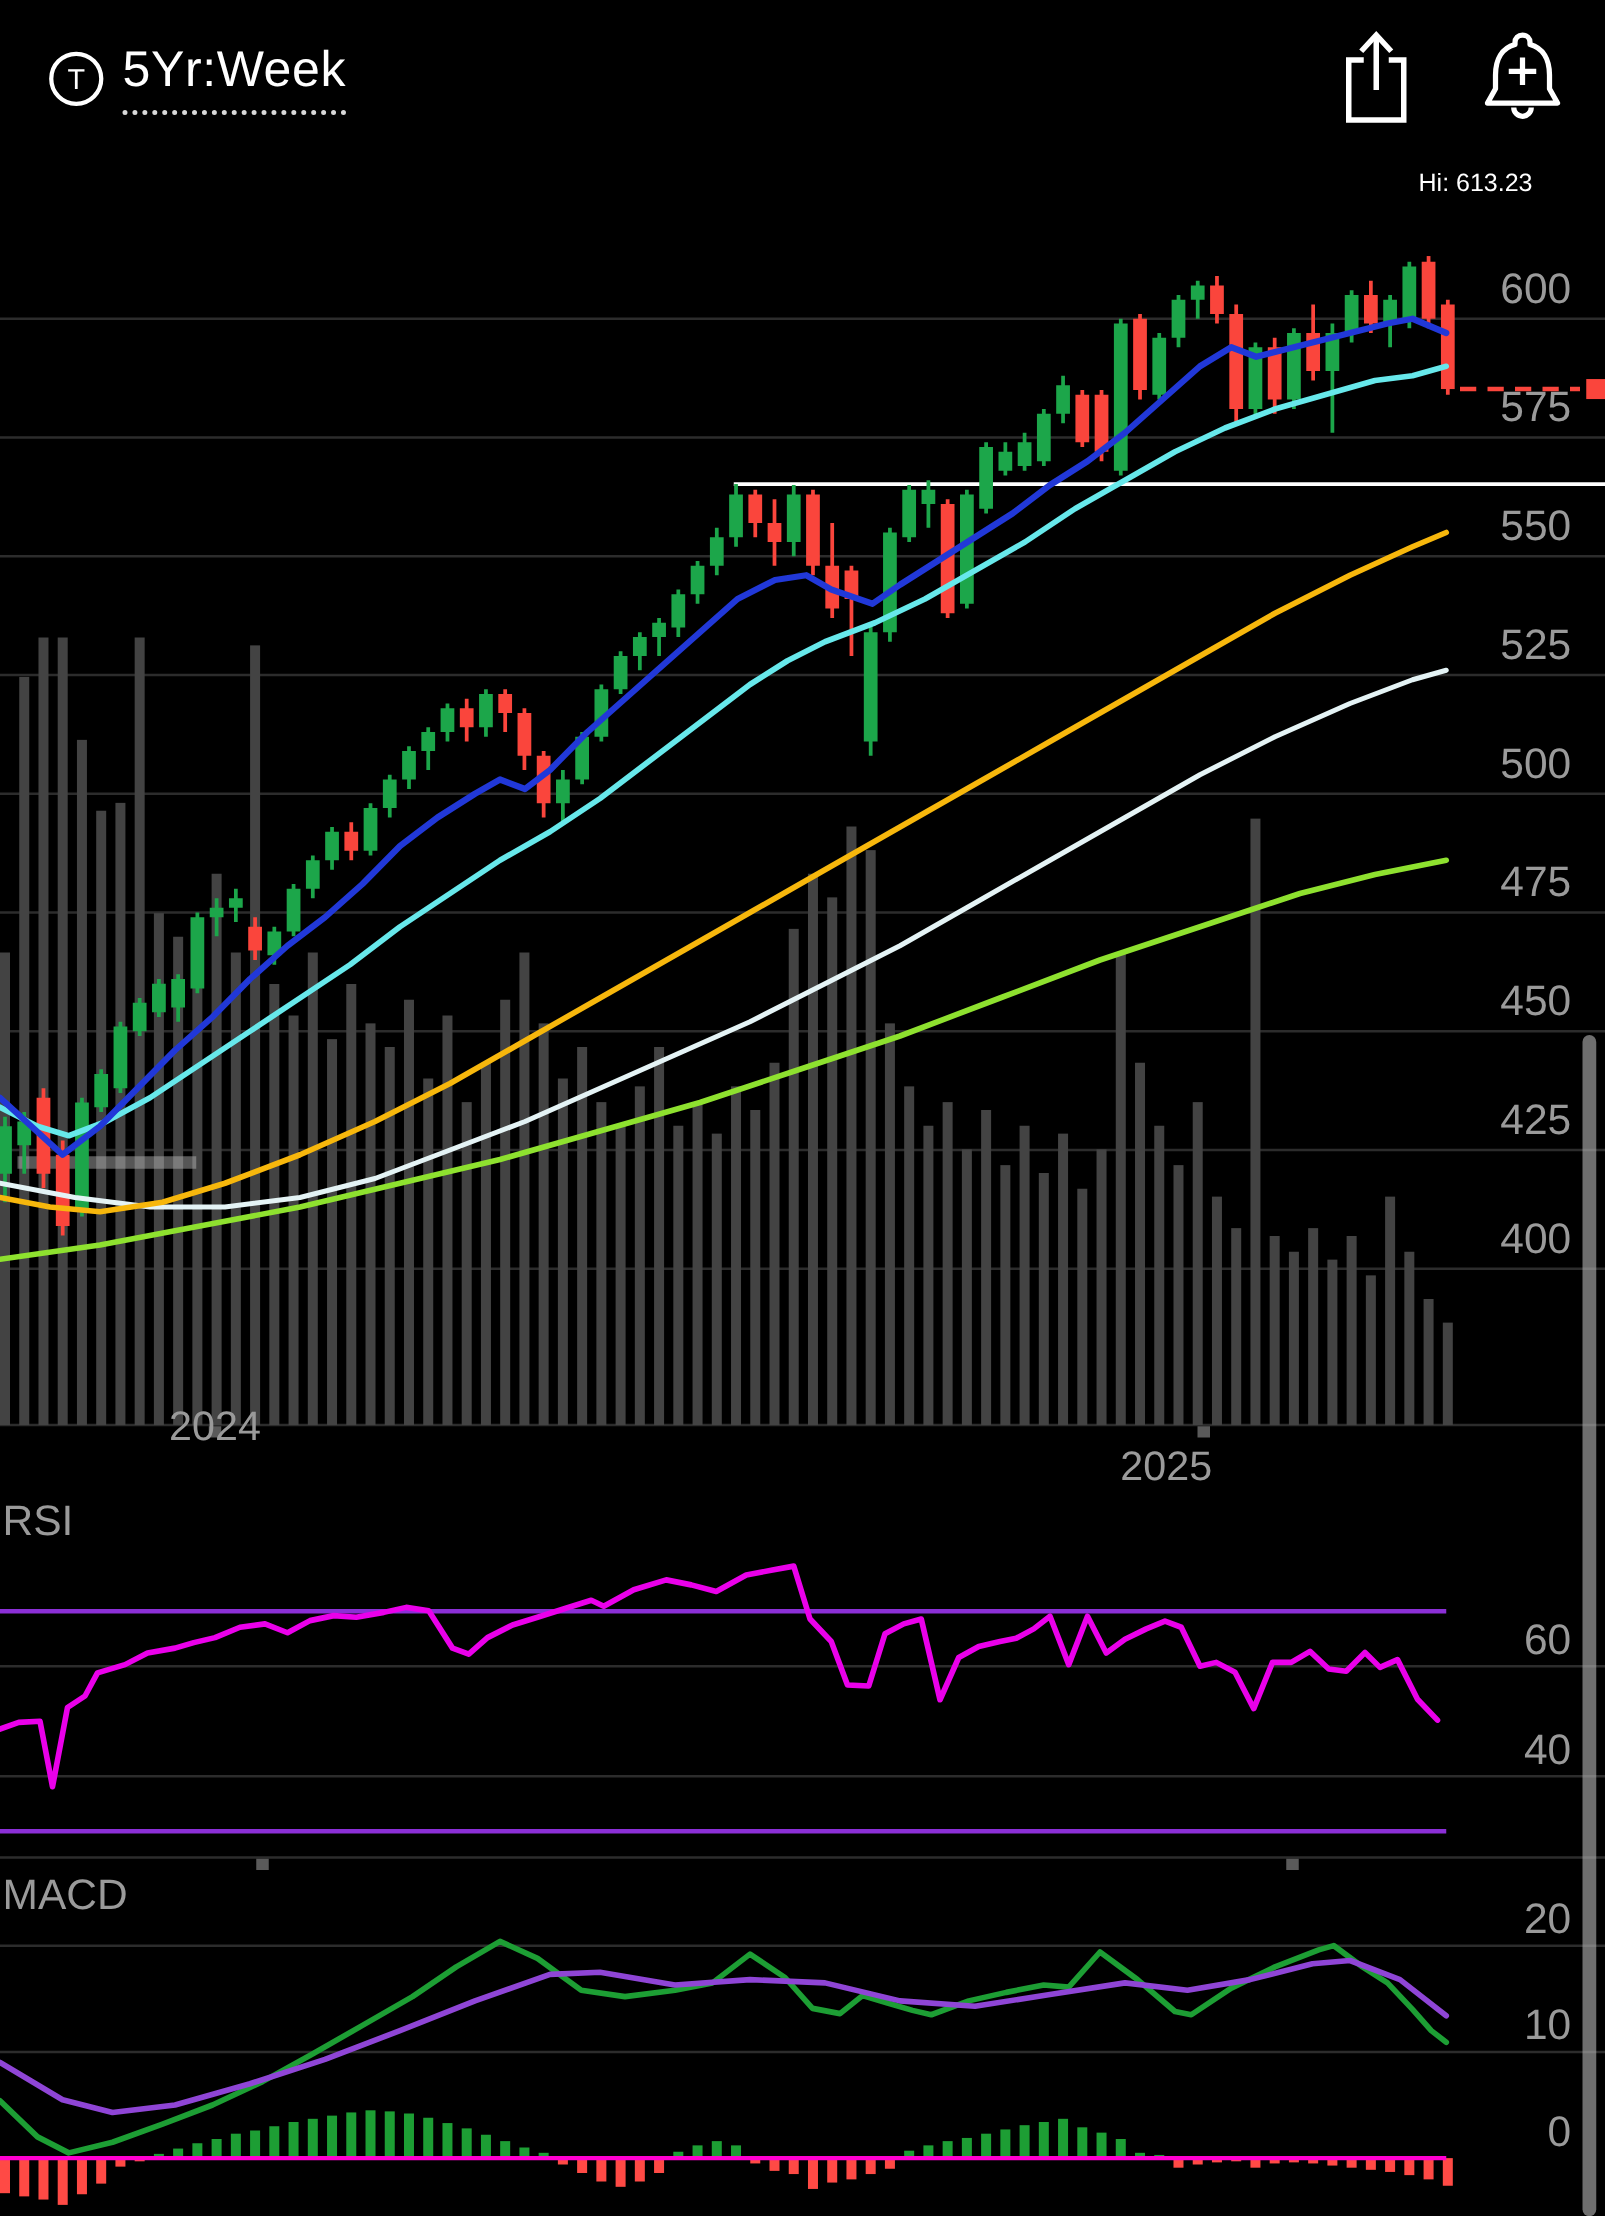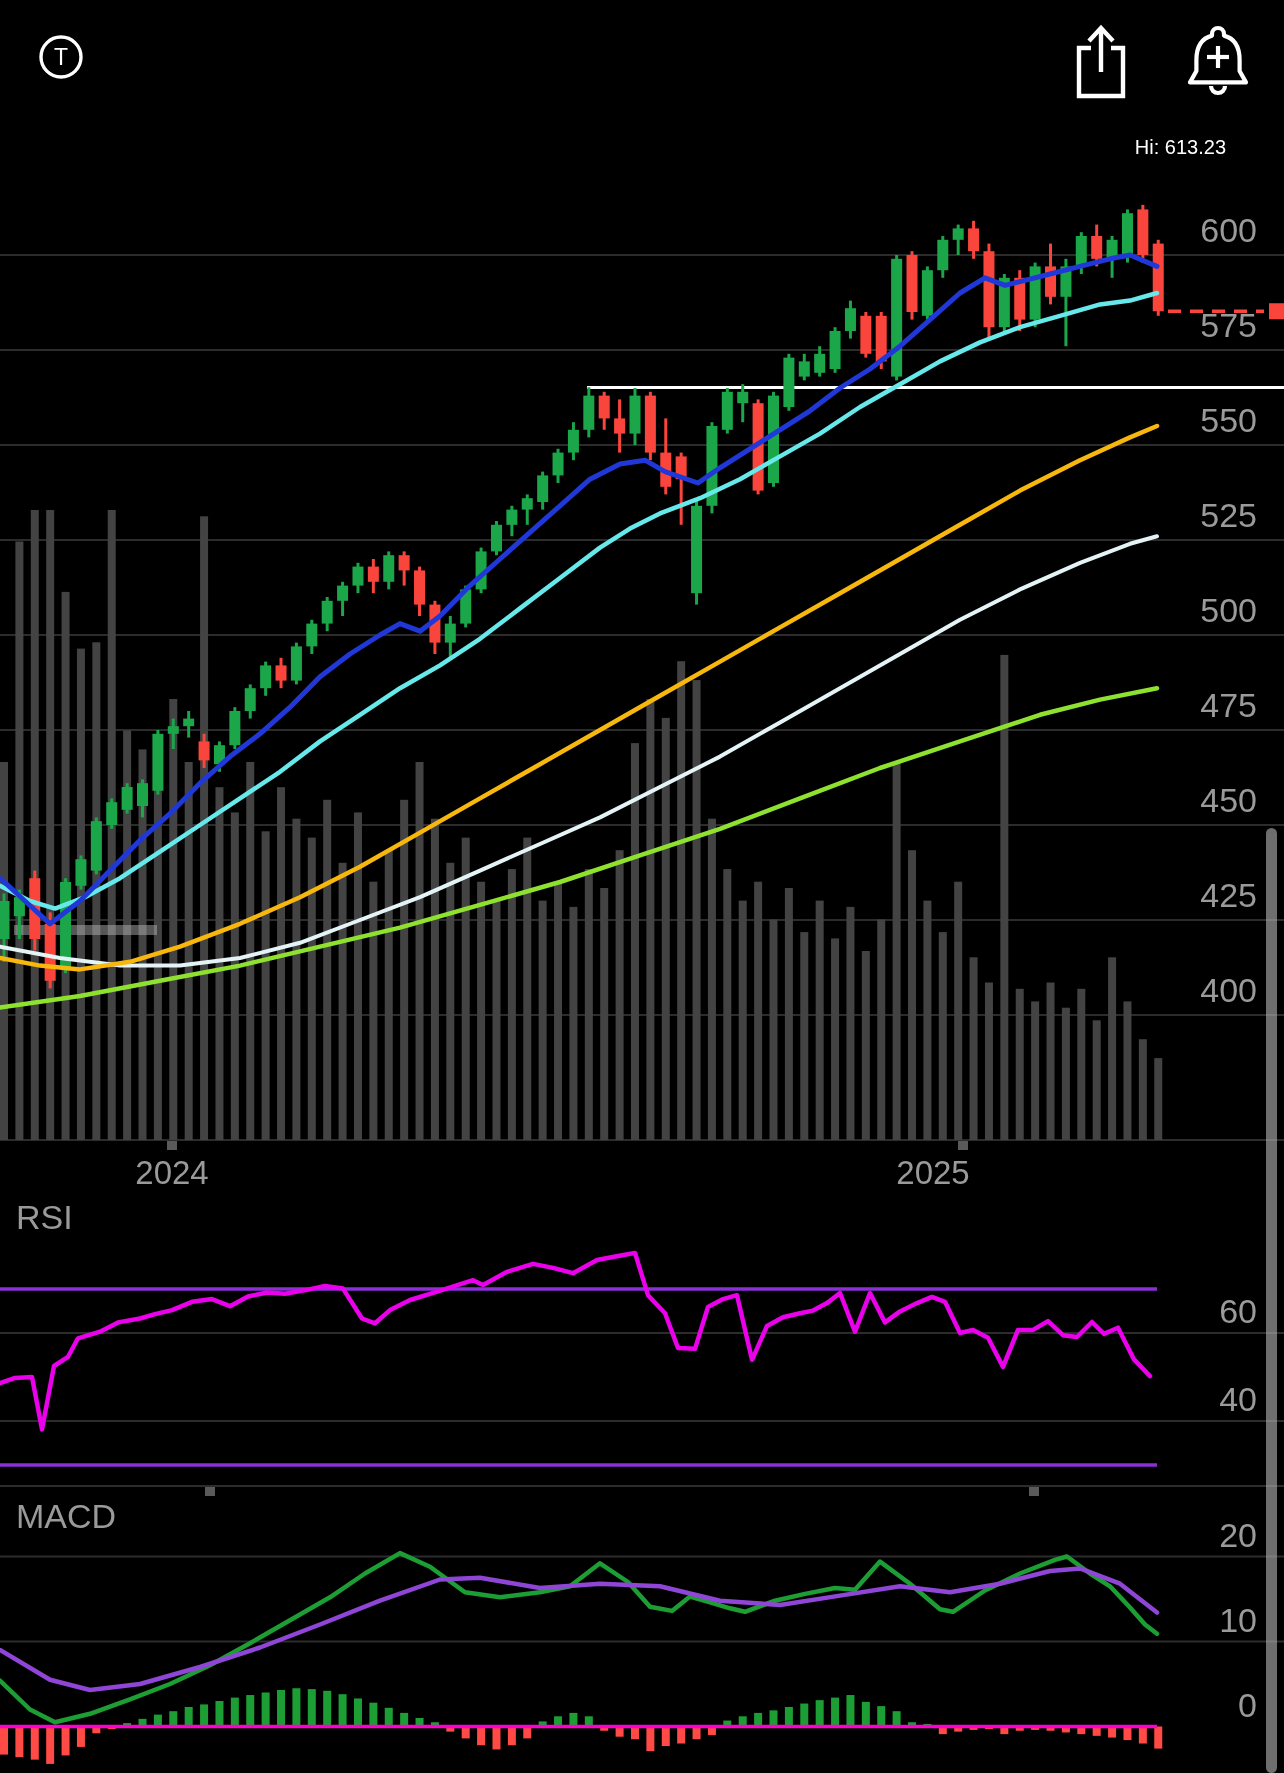--- a/index.html
+++ b/index.html
@@ -6,21 +6,21 @@
   body{width:1284px;height:1773px;overflow:hidden;font-family:"Liberation Sans",sans-serif;}
   .stage{position:relative;width:1284px;height:1773px;background:#000;color:#fff;}
   #gfx{position:absolute;left:0;top:0;width:1284px;height:1773px;display:block;}
   .hdr{position:absolute;left:38px;top:34px;display:flex;align-items:center;gap:14px;z-index:5;}
   .ticon{width:46px;height:46px;flex:0 0 auto;}
   .tf-label{font-size:40px;font-weight:400;color:#fff;letter-spacing:.5px;
     border-bottom:4px dotted #d8d8d8;padding-bottom:10px;line-height:1.1;}
   .hicons{position:absolute;top:22px;left:1072px;display:flex;gap:56px;z-index:5;}
   .hicons .icn{display:block;}
   .hi-label{position:absolute;top:136px;right:58px;font-size:20px;color:#fff;z-index:5;}
-  .panel-label{position:absolute;left:16px;font-size:34px;color:#9a9a9a;z-index:4;}
+  .panel-label{position:absolute;left:2px;font-size:34px;color:#9a9a9a;z-index:4;}
   .year-label{position:absolute;font-size:33px;color:#9a9a9a;transform:translateX(-50%);z-index:4;}
 </style>
 </head>
 <body>
 
 <div class="stage">
 
   <svg id="gfx" xmlns="http://www.w3.org/2000/svg" viewBox="0 0 1284 1773">
       <line x1="0" y1="255" x2="1284" y2="255" stroke="#2c2c2c" stroke-width="2"></line>
       <text x="1257" y="242" text-anchor="end" font-size="34" fill="#9a9a9a" font-family="Liberation Sans, sans-serif">600</text>
@@ -375,20 +375,21 @@
       <polyline points="0.0,1680.6 30.0,1709.5 55.0,1722.3 90.0,1713.8 130.0,1699.3 170.0,1684.0 210.0,1665.3 250.0,1643.2 290.0,1620.3 330.0,1597.3 365.0,1573.5 400.0,1553.1 430.0,1566.7 465.0,1592.2 500.0,1597.3 540.0,1592.2 570.0,1586.3 600.0,1563.3 628.0,1582.0 650.0,1606.7 672.0,1610.9 690.0,1596.5 710.0,1602.4 730.0,1608.3 745.0,1611.8 775.0,1600.7 805.0,1593.9 835.0,1588.0 855.0,1589.7 880.0,1561.6 910.0,1583.7 940.0,1609.2 953.0,1611.8 985.0,1590.5 1020.0,1573.5 1055.0,1559.9 1067.0,1556.5 1090.0,1573.5 1110.0,1586.3 1130.0,1607.5 1145.0,1624.5 1157.0,1633.8" fill="none" stroke="#1d9e34" stroke-width="4.5" stroke-linejoin="round" stroke-linecap="round"></polyline>
       <polyline points="0.0,1650.0 50.0,1679.8 90.0,1690.0 140.0,1684.0 200.0,1667.0 260.0,1647.5 320.0,1624.5 380.0,1600.7 440.0,1579.5 480.0,1577.8 540.0,1588.0 600.0,1583.7 660.0,1586.3 720.0,1600.7 780.0,1605.0 840.0,1595.6 900.0,1586.3 950.0,1592.2 1000.0,1583.7 1050.0,1571.0 1080.0,1568.4 1120.0,1583.7 1157.0,1612.6" fill="none" stroke="#8f45d6" stroke-width="4.5" stroke-linejoin="round" stroke-linecap="round"></polyline>
       <rect x="1266" y="828" width="11" height="945" rx="5.5" fill="rgba(178,178,178,0.62)"></rect>
     </svg>
 
   <div class="hdr">
     <svg class="ticon" viewBox="0 0 46 46">
       <circle cx="23" cy="23" r="20" fill="none" stroke="#fff" stroke-width="3.4"></circle>
       <text x="23" y="31" text-anchor="middle" font-size="23" fill="#fff" font-family="Liberation Sans, sans-serif">T</text>
     </svg>
+    <span class="tf-label">5Yr:Week</span>
   </div>
 
   <div class="hicons">
     <svg class="icn" width="58" height="80" viewBox="0 0 58 80">
       <path d="M19 26 H7 V74 H51 V26 H39" fill="none" stroke="#fff" stroke-width="4.4"></path>
       <line x1="29" y1="8" x2="29" y2="50" stroke="#fff" stroke-width="4.4"></line>
       <path d="M17 19 L29 6 L41 19" fill="none" stroke="#fff" stroke-width="4.4"></path>
     </svg>
     <svg class="icn" width="64" height="82" viewBox="0 0 64 82">
       <path d="M32 6 c3.4 0 6 2.6 6 6 v1.6 c10.6 2.8 15.6 12 15.6 24.4 v11 l6.4 11.4 H4 l6.4 -11.4 v-11 C10.4 25.6 15.4 16.4 26 13.6 V12 c0 -3.4 2.6 -6 6 -6 z" fill="none" stroke="#fff" stroke-width="4.2" stroke-linejoin="round"></path>
@@ -396,16 +397,16 @@
       <line x1="21" y1="35" x2="43" y2="35" stroke="#fff" stroke-width="4.2"></line>
       <path d="M25 64 a7 7 0 0 0 14 0" fill="none" stroke="#fff" stroke-width="4.2"></path>
     </svg>
   </div>
 
   <div class="hi-label">Hi: 613.23</div>
 
   <div class="panel-label" style="top:1198px;">RSI</div>
   <div class="panel-label" style="top:1497px;">MACD</div>
 
-  <div class="year-label" style="left:172px;top:1154px;">2024</div>
+  <div class="year-label" style="left:172px;top:1122px;">2024</div>
   <div class="year-label" style="left:933px;top:1154px;">2025</div>
 
 </div>
 
 </body></html>

